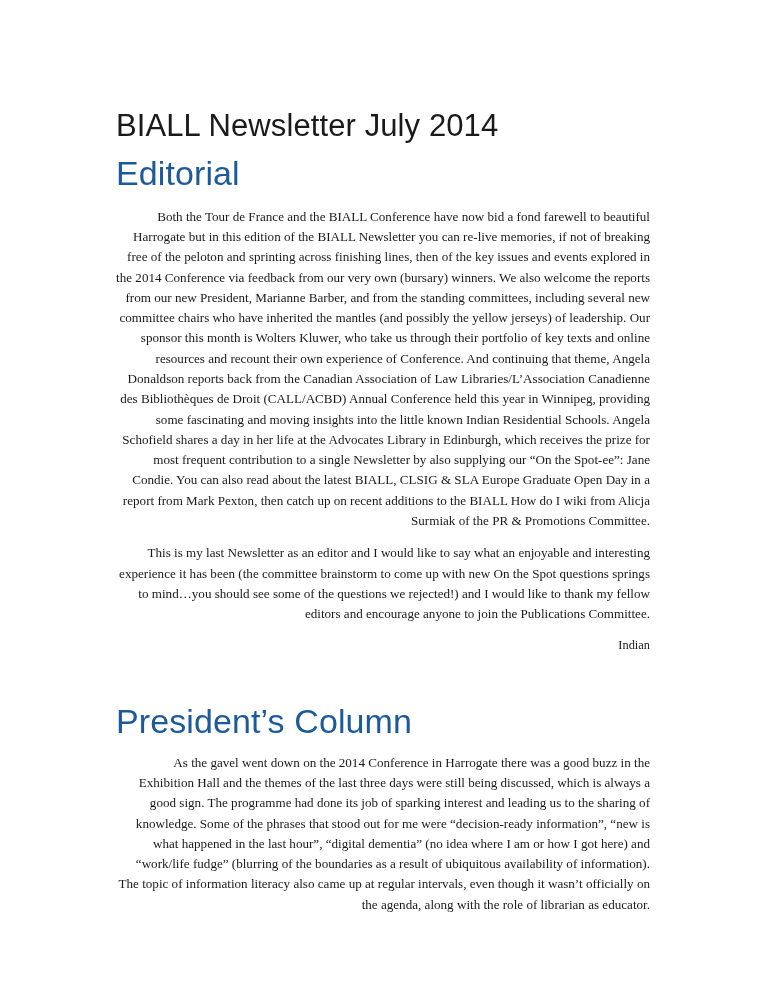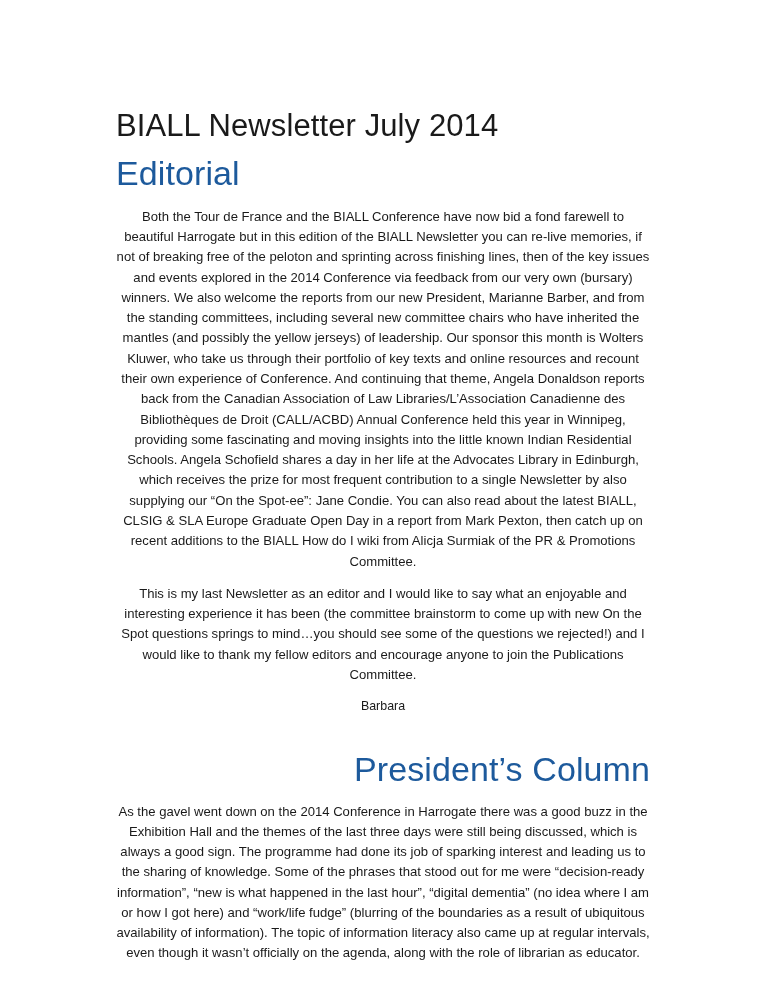--- a/index.html
+++ b/index.html
@@ -32,30 +32,30 @@
   }
   .heading-1 {
     font-size: 34px;
     font-weight: 400;
     line-height: 1.15;
     color: #1d5a9c;
     margin: 0 0 14px 0;
     letter-spacing: 0.1px;
   }
   .heading-1.spaced {
-    margin-top: 34px;
+    margin-top: 46px;
     margin-bottom: 12px;
-    text-align: right;
   }
   p {
     font-size: 13.1px;
     line-height: 1.55;
     color: #1a1a1a;
     margin: 0 0 12px 0;
-    text-align: center;
+    text-align: right;
+    font-family: Liberation Serif, serif;
   }
   p.signature {
     font-size: 12.4px;
     margin-bottom: 0;
   }
   .body-block > p:last-child {
     margin-bottom: 0;
   }
 </style>
 </head>
@@ -63,21 +63,21 @@
 
 <div class="page">
 
   <h1 class="doc-title">BIALL Newsletter July 2014</h1>
 
   <h2 class="heading-1">Editorial</h2>
 
   <div class="body-block">
     <p>Both the Tour de France and the BIALL Conference have now bid a fond farewell to beautiful Harrogate but in this edition of the BIALL Newsletter you can re-live memories, if not of breaking free of the peloton and sprinting across finishing lines, then of the key issues and events explored in the 2014 Conference via feedback from our very own (bursary) winners. We also welcome the reports from our new President, Marianne Barber, and from the standing committees, including several new committee chairs who have inherited the mantles (and possibly the yellow jerseys) of leadership. Our sponsor this month is Wolters Kluwer, who take us through their portfolio of key texts and online resources and recount their own experience of Conference. And continuing that theme, Angela Donaldson reports back from the Canadian Association of Law Libraries/L’Association Canadienne des Bibliothèques de Droit (CALL/ACBD) Annual Conference held this year in Winnipeg, providing some fascinating and moving insights into the little known Indian Residential Schools. Angela Schofield shares a day in her life at the Advocates Library in Edinburgh, which receives the prize for most frequent contribution to a single Newsletter by also supplying our “On the Spot-ee”: Jane Condie. You can also read about the latest BIALL, CLSIG &amp; SLA Europe Graduate Open Day in a report from Mark Pexton, then catch up on recent additions to the BIALL How do I wiki from Alicja Surmiak of the PR &amp; Promotions Committee.</p>
     <p>This is my last Newsletter as an editor and I would like to say what an enjoyable and interesting experience it has been (the committee brainstorm to come up with new On the Spot questions springs to mind…you should see some of the questions we rejected!) and I would like to thank my fellow editors and encourage anyone to join the Publications Committee.</p>
-    <p class="signature">Barbara</p>
+    <p class="signature">Indian</p>
   </div>
 
   <h2 class="heading-1 spaced">President’s Column</h2>
 
   <div class="body-block">
     <p>As the gavel went down on the 2014 Conference in Harrogate there was a good buzz in the Exhibition Hall and the themes of the last three days were still being discussed, which is always a good sign. The programme had done its job of sparking interest and leading us to the sharing of knowledge.  Some of the phrases that stood out for me were “decision-ready information”, “new is what happened in the last hour”, “digital dementia” (no idea where I am or how I got here) and “work/life fudge” (blurring of the boundaries as a result of ubiquitous availability of information). The topic of information literacy also came up at regular intervals, even though it wasn’t officially on the agenda, along with the role of librarian as educator.</p>
   </div>
 
 </div>
 

